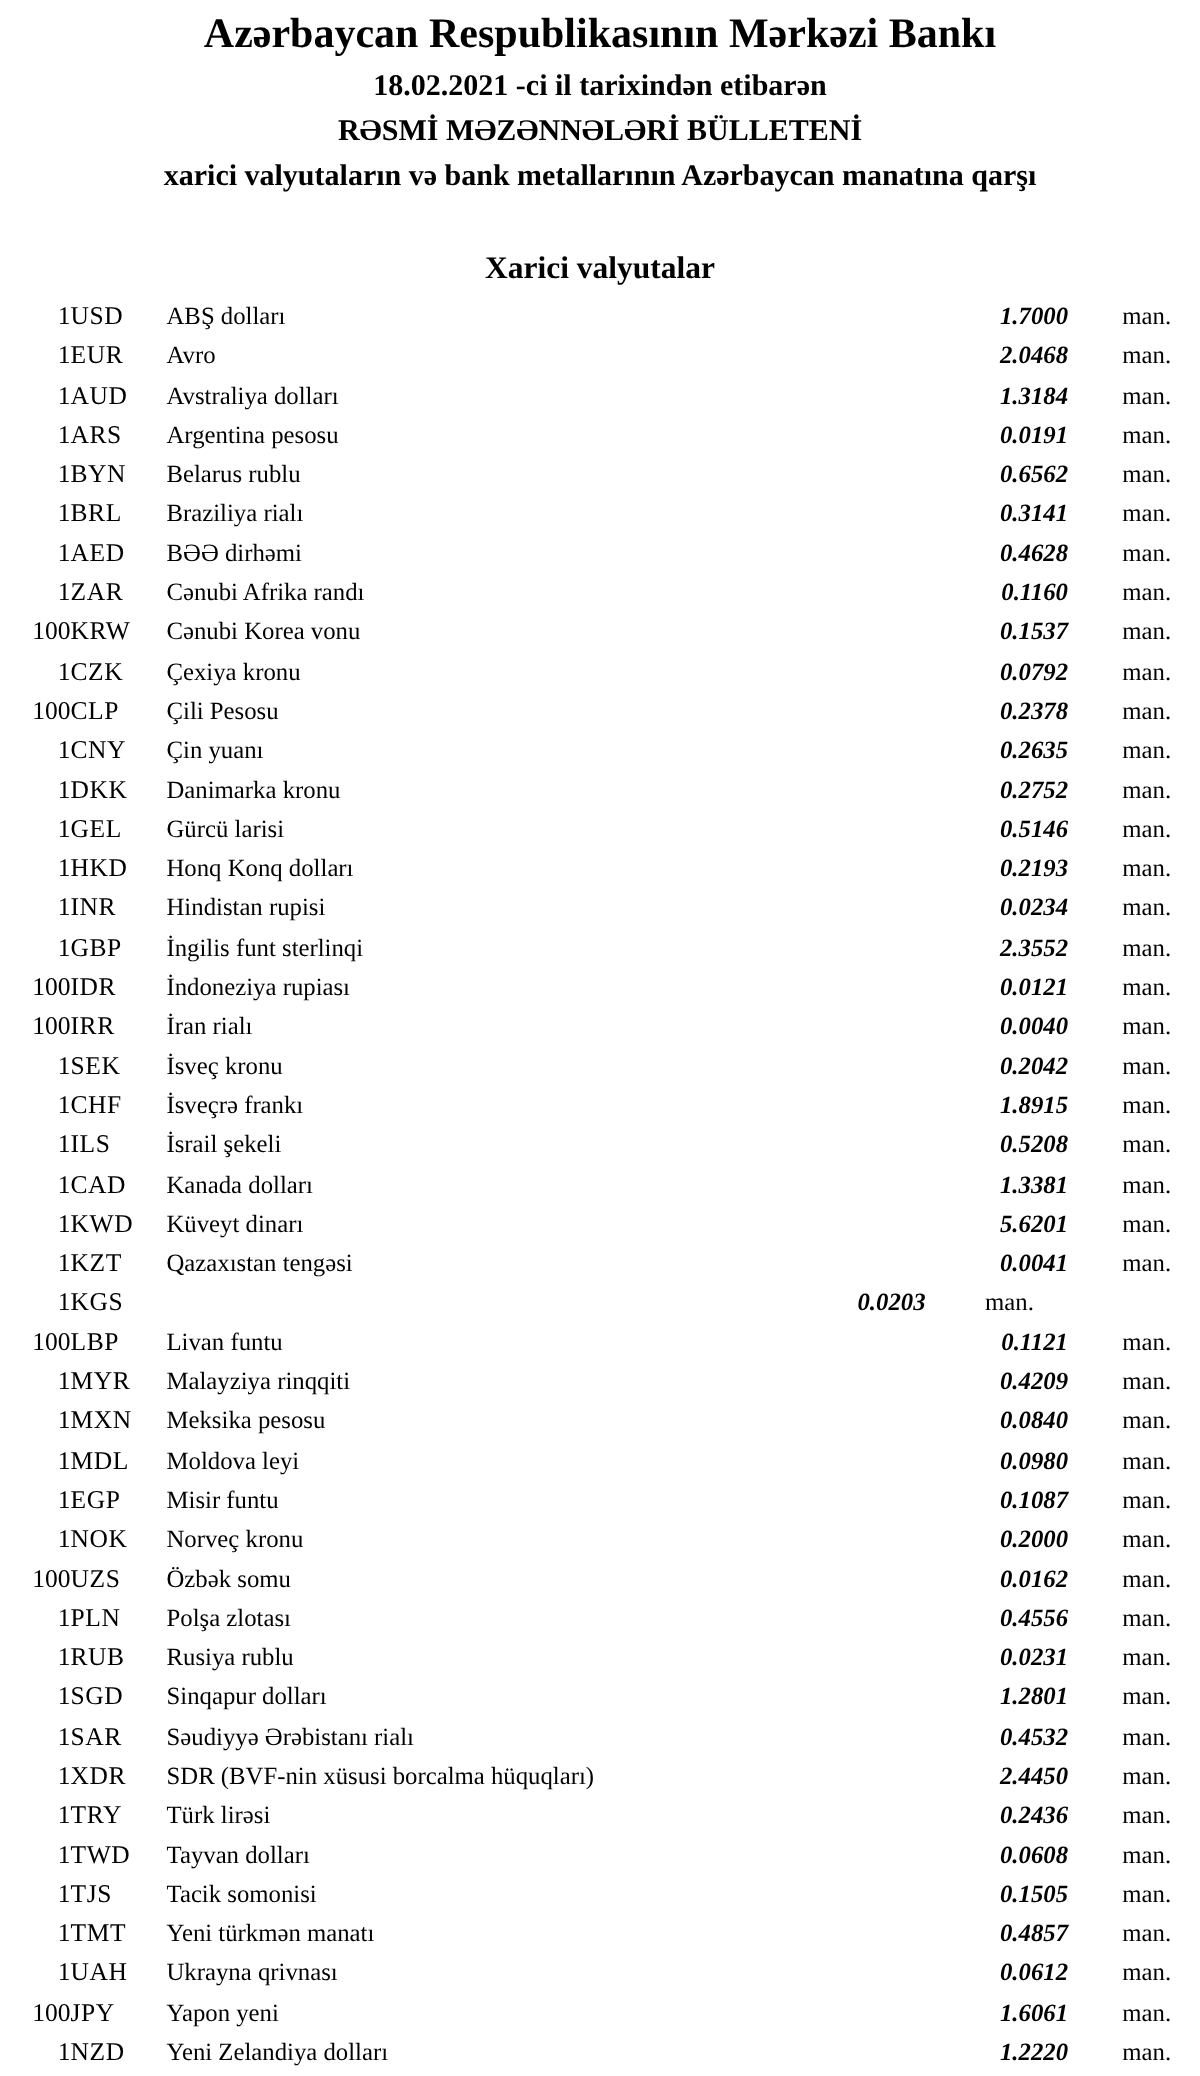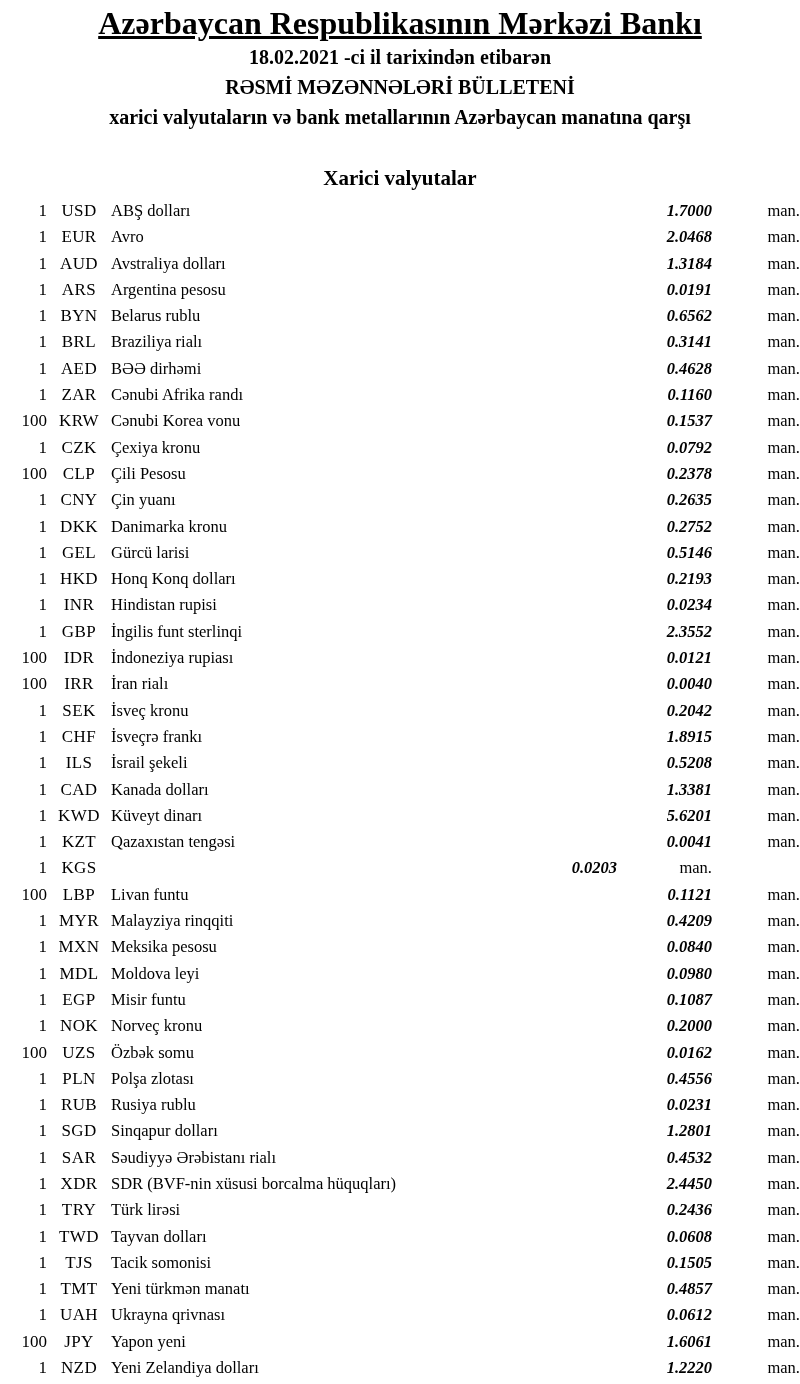--- a/index.html
+++ b/index.html
@@ -14,24 +14,23 @@
     width: 800px;
     height: 1384px;
     background: #ffffff;
     overflow: hidden;
   }
   .doc-header {
     text-align: center;
     padding-top: 4px;
   }
   .bank-name {
-    font-size: 32px;
+    font-size: 28px;
     font-weight: bold;
     line-height: 38px;
-    text-decoration: underline;
   }
   .sub-line {
     font-size: 20px;
     font-weight: bold;
     line-height: 30px;
   }
   .section-title {
     text-align: center;
     font-size: 21px;
     font-weight: bold;
@@ -48,35 +47,35 @@
     align-items: center;
     font-size: 16.5px;
     line-height: 26.3px;
     white-space: nowrap;
   }
   .col.nominal {
     text-align: right;
     font-size: 17px;
   }
   .col.code {
-    text-align: center;
+    text-align: left;
     font-size: 17px;
     letter-spacing: 0.4px;
   }
   .col.name {
     text-align: left;
     padding-left: 0px;
   }
   .col.rate {
     text-align: right;
     font-weight: bold;
     font-style: italic;
   }
   .col.unit {
-    text-align: right;
+    text-align: center;
     padding-left: 17px;
   }
 </style>
 </head>
 <body>
 
 <div class="page">
 
   <div class="doc-header">
     <div class="bank-name">Azərbaycan Respublikasının Mərkəzi Bankı</div>

